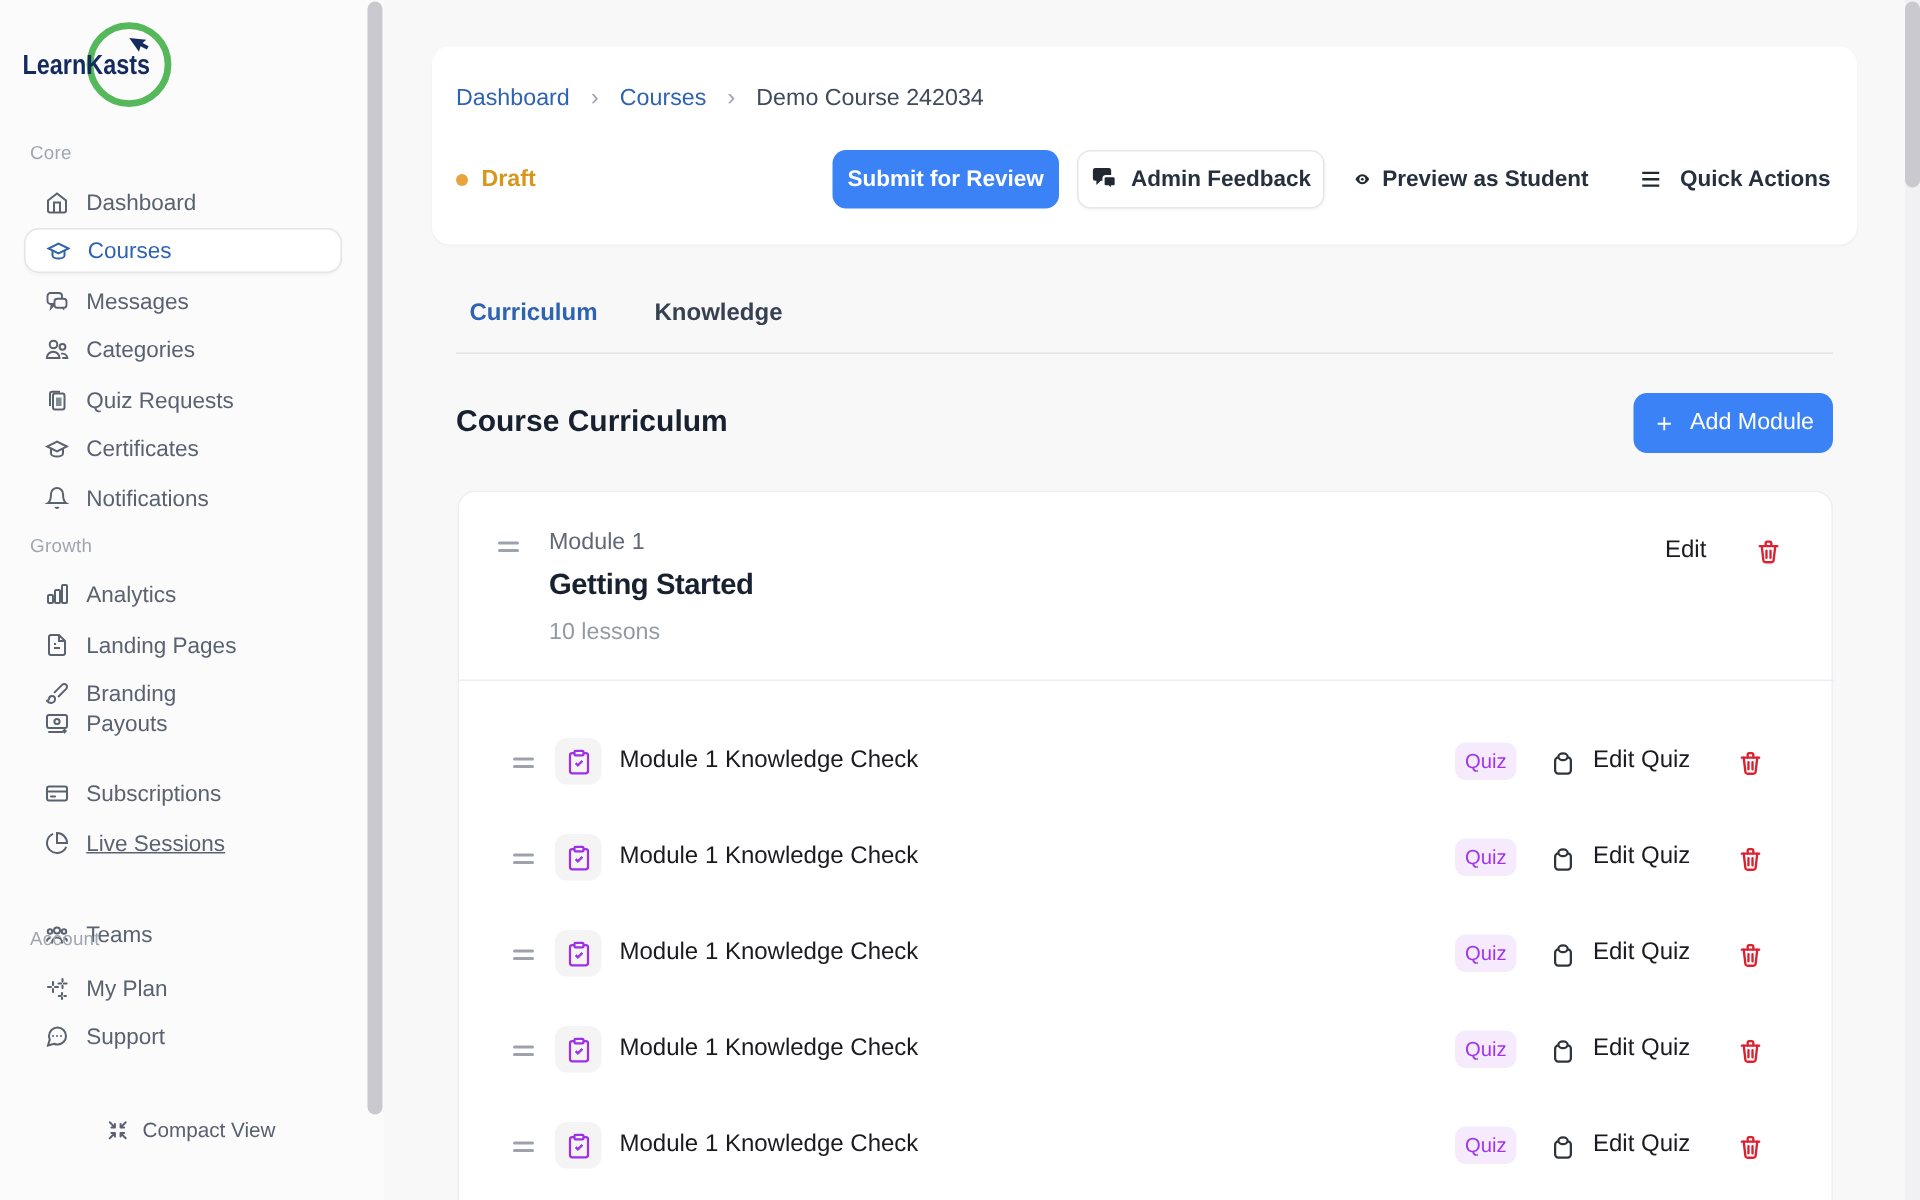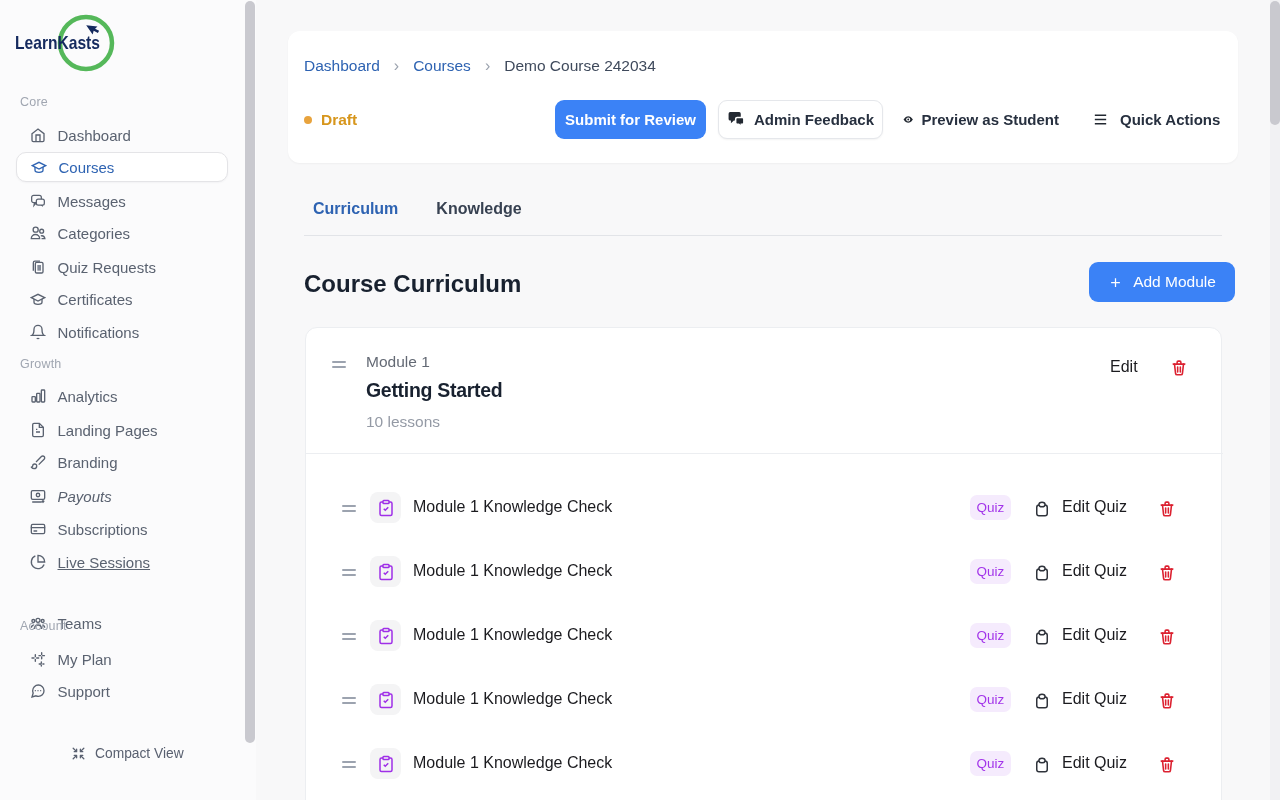--- a/index.html
+++ b/index.html
@@ -22,21 +22,21 @@
 .crumb .sep { color:#9ca3af; margin:0 14px; font-size:16px; }
 .statusrow { position:absolute; left:16px; top:80px; height:18px; display:flex; align-items:center; }
 .dot { width:8px; height:8px; border-radius:50%; background:#e8a33d; margin-right:9px; }
 .draft { color:#d7961c; font-size:15.5px; font-weight:700; }
 .btn { position:absolute; height:39px; border-radius:9px; display:flex; align-items:center; justify-content:center; font-size:15px; font-weight:700; white-space:nowrap; }
 .btn-blue { background:#3b82f6; color:#fff; }
 .btn-white { background:#fff; border:1px solid #e5e7eb; box-shadow:0 1px 2px rgba(0,0,0,0.05); color:#27303f; }
 .btn-ghost { color:#27303f; }
 .tabs { position:absolute; left:313px; top:200px; font-size:16px; font-weight:700; }
 .tab-line { position:absolute; left:304px; top:235px; width:918px; height:1px; background:#e2e4e8; }
-.h1 { position:absolute; left:304px; top:270px; font-size:24px; font-weight:700; color:#18212f;text-align:right; }
+.h1 { position:absolute; left:304px; top:270px; font-size:20px; font-weight:700; color:#18212f;text-align:right; }
 .modcard { left:305px; top:327px; width:917px; height:520px; border:1px solid #eceef1; }
 .drag { position:relative; width:14px; height:7px; }
 .drag::before, .drag::after { content:""; position:absolute; left:0; width:14px; height:1.6px; background:#9ca3af; border-radius:2px; }
 .drag::before { top:0; } .drag::after { bottom:0; }
 .qrow { position:absolute; left:0; width:917px; height:64px; }
 </style>
 </head>
 <body>
 <div class="sidebar">
   <svg class="logo" width="130" height="80" viewBox="0 0 130 80" style="left:0;top:0;">
@@ -87,21 +87,21 @@
       </svg>Analytics</div>
   <div class="nav-item" style="top:415px;"><svg class="ic" viewBox="0 0 24 24" fill="none" stroke="#5a6270" stroke-width="2">
         <path d="M14 2H6a2 2 0 0 0-2 2v16a2 2 0 0 0 2 2h12a2 2 0 0 0 2-2V8z"></path>
         <path d="M14 2v6h6"></path>
         <path d="M9 15h6M9 11h2"></path>
       </svg>Landing Pages</div>
   <div class="nav-item" style="top:447px;"><svg class="ic" viewBox="0 0 24 24" fill="none" stroke="#5a6270" stroke-width="2">
         <path d="M9.06 11.9l8.07-8.06a2.85 2.85 0 1 1 4.03 4.03l-8.06 8.08"></path>
         <path d="M7.07 14.94c-1.66 0-3 1.35-3 3.02 0 1.33-2.5 1.52-2 2.02 1.08 1.1 2.49 2.02 4 2.02 2.2 0 4-1.8 4-4.04a3.01 3.01 0 0 0-3-3.02z"></path>
       </svg>Branding</div>
-  <div class="nav-item" style="top:481px;font-style:italic;"><svg class="ic" viewBox="0 0 24 24" fill="none" stroke="#5a6270" stroke-width="2" stroke-linecap="round">
+  <div class="nav-item" style="top:467px;"><svg class="ic" viewBox="0 0 24 24" fill="none" stroke="#5a6270" stroke-width="2" stroke-linecap="round">
         <rect x="2" y="4" width="20" height="13" rx="2"></rect>
         <circle cx="12" cy="10.5" r="2.6"></circle>
         <path d="M4 21h13"></path>
         <path d="M19.5 18.5v2.8M18.2 20l1.3 1.4L20.8 20"></path>
       </svg>Payouts</div>
   <div class="nav-item" style="top:514px;"><svg class="ic" viewBox="0 0 24 24" fill="none" stroke="#5a6270" stroke-width="2" stroke-linecap="round">
         <rect x="2" y="5" width="20" height="14" rx="2"></rect>
         <path d="M2 10h20"></path>
         <path d="M6 15h4"></path>
       </svg>Subscriptions</div>
@@ -160,21 +160,21 @@
   <div class="btn btn-ghost" style="left:795px; top:69px; width:140px; justify-content:flex-start; padding-left:9px;">
     <svg width="17" height="17" viewBox="0 0 24 24" fill="none" stroke="#222831" stroke-width="2.2" style="margin-right:11px;">
         <path d="M4 6h16M4 12h16M4 18h16"></path>
       </svg>
     Quick Actions</div>
 </div>
 
 <div class="tabs"><span style="color:#2e63b2;">Curriculum</span><span style="color:#374151; margin-left:38px;">Knowledge</span></div>
 <div class="tab-line"></div>
 <div class="h1">Course Curriculum</div>
-<div class="btn btn-blue" style="left:1089px; top:262px; width:146px; height:40px; font-weight:500; font-size:15.5px;">
+<div class="btn btn-blue" style="left:1089px; top:262px; width:133px; height:40px; font-weight:500; font-size:15.5px;">
   <svg width="15" height="15" viewBox="0 0 24 24" fill="none" stroke="#fff" stroke-width="2" style="margin-right:10px;">
       <path d="M12 5v14M5 12h14"></path>
     </svg>Add Module</div>
 
 <div class="card modcard">
   <div style="position:absolute; left:26px; top:33px;">
       <div class="drag"></div>
     </div>
   <div style="position:absolute; left:60px; top:25px; font-size:15.5px; color:#636974;">Module 1</div>
   <div style="position:absolute; left:60px; top:51px; font-size:19.5px; font-weight:700; color:#18212f; letter-spacing:-0.3px;">Getting Started</div>

